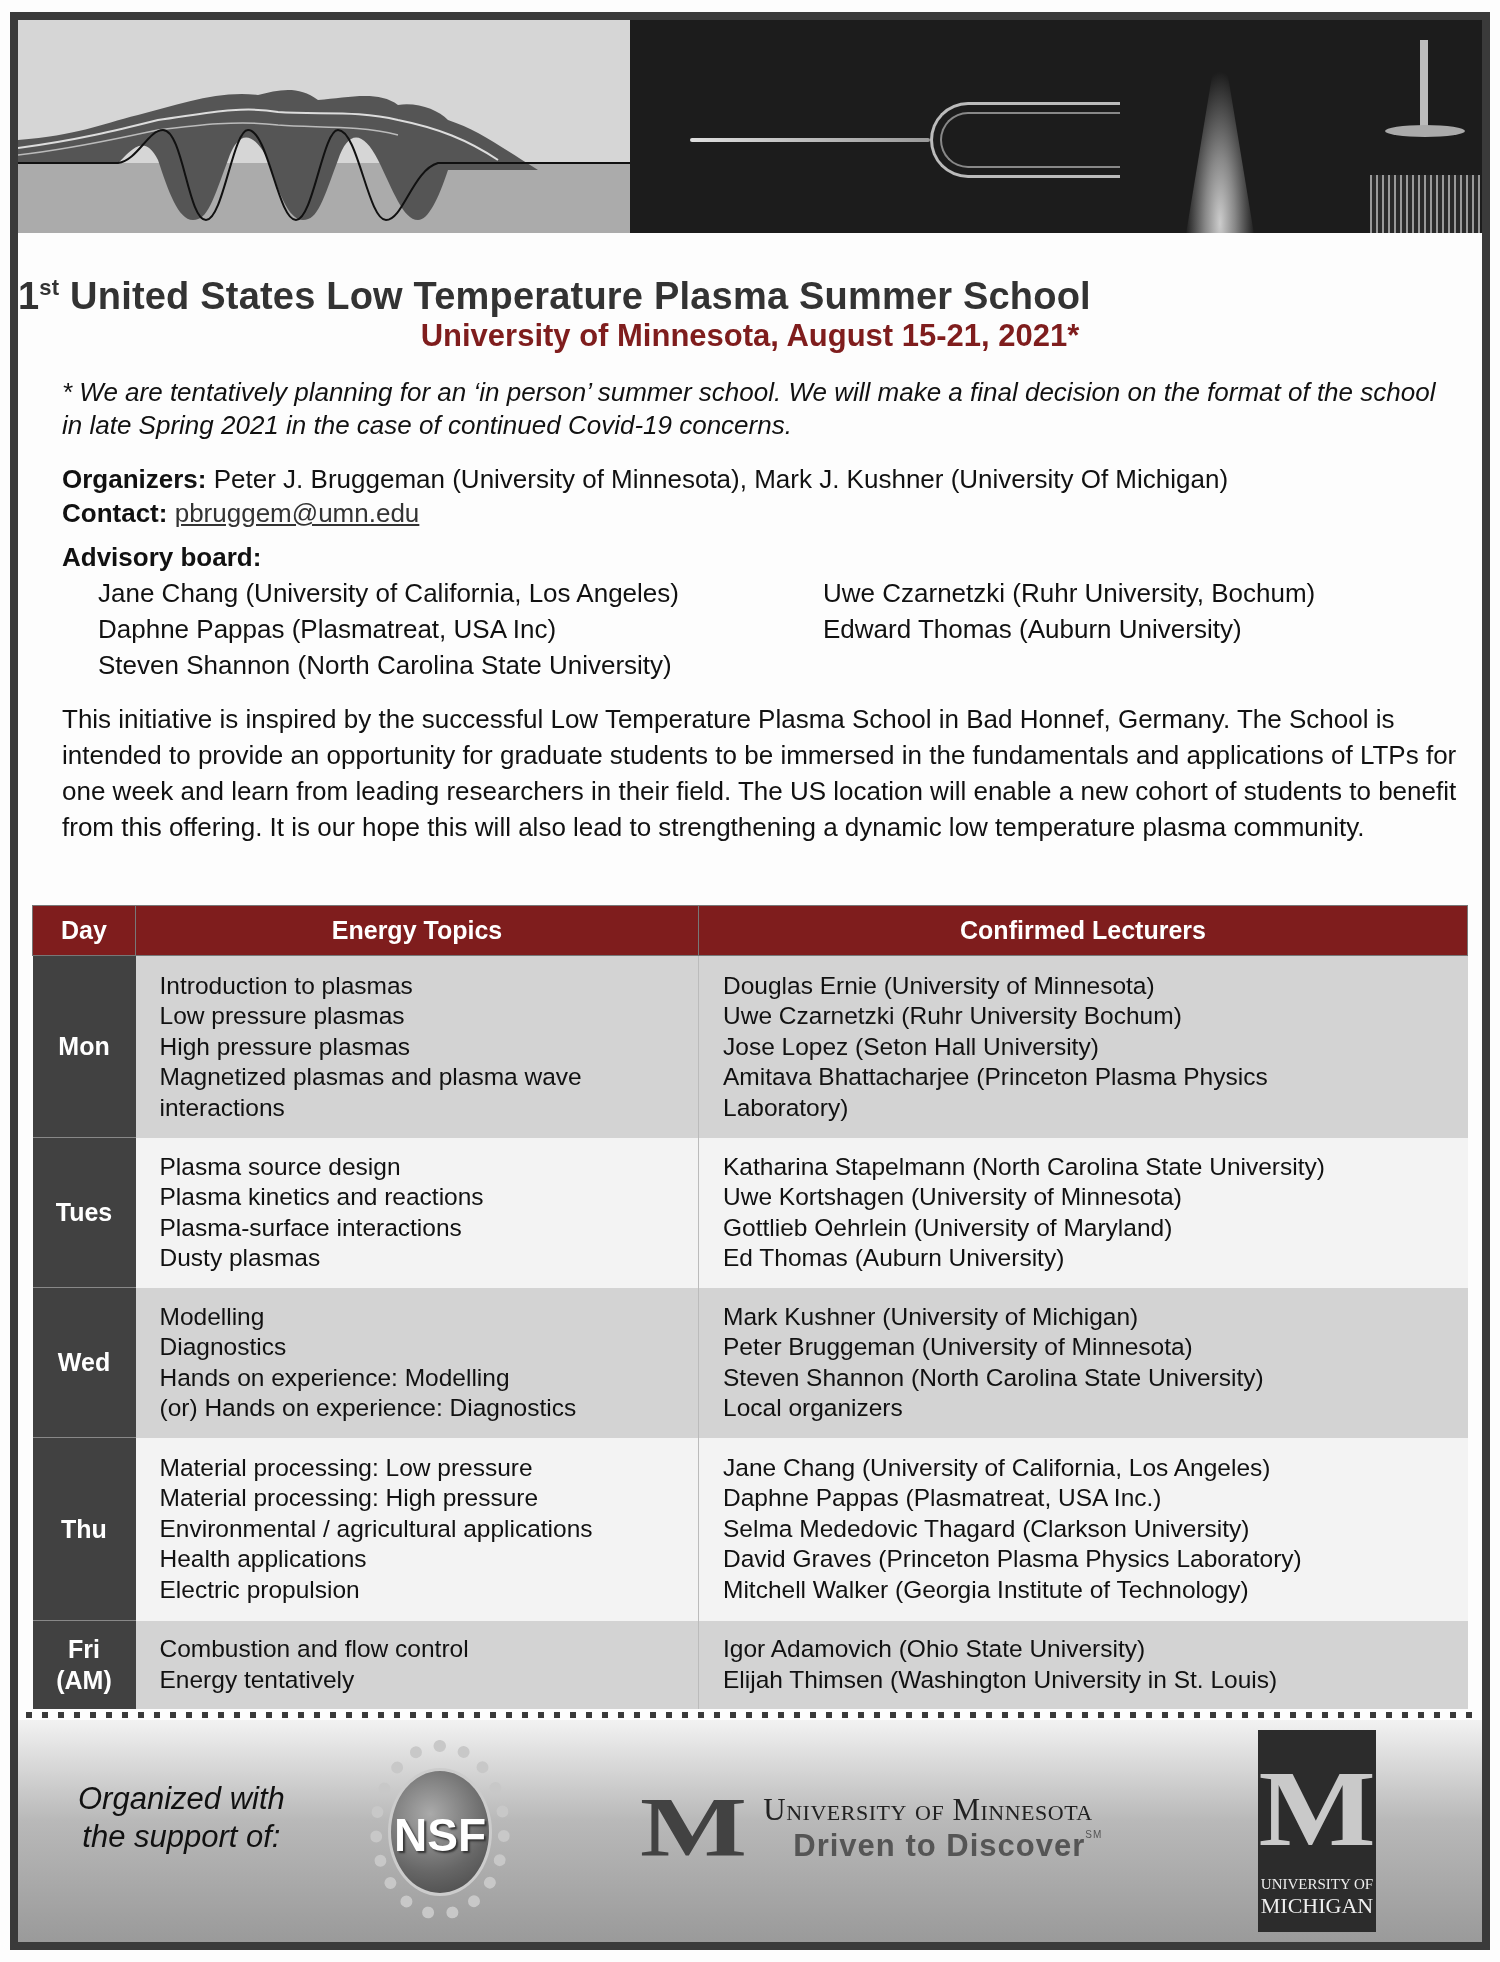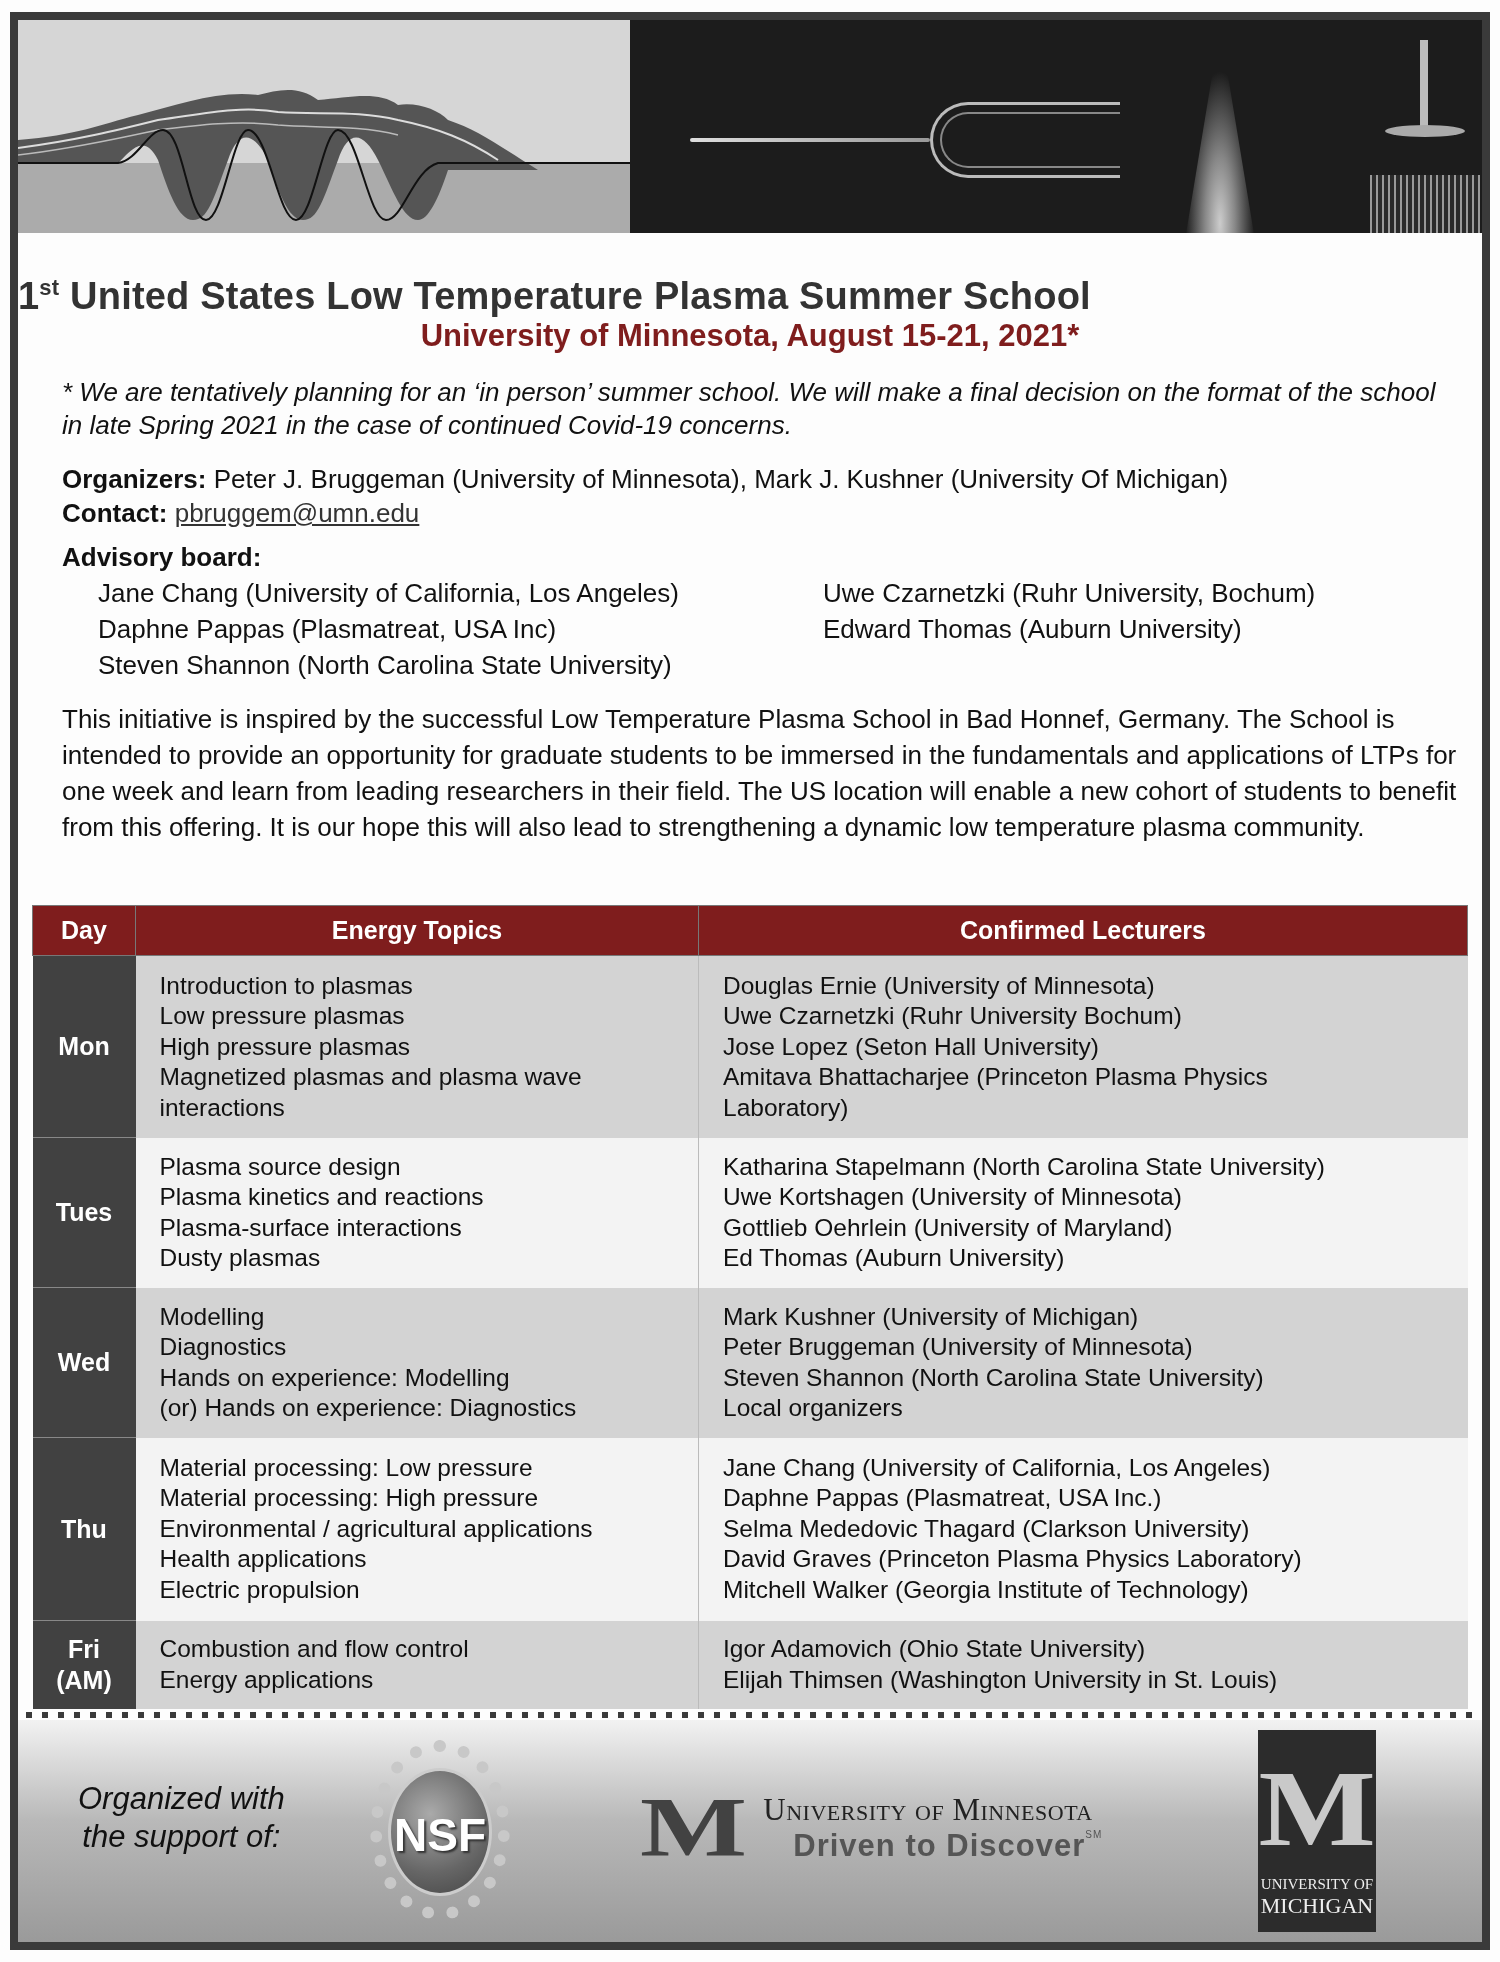--- a/index.html
+++ b/index.html
@@ -153,21 +153,21 @@
         <td class="lect" style="white-space:pre-line">Jane Chang (University of California, Los Angeles)
 Daphne Pappas (Plasmatreat, USA Inc.)
 Selma Mededovic Thagard (Clarkson University)
 David Graves (Princeton Plasma Physics Laboratory)
 Mitchell Walker (Georgia Institute of Technology)</td>
       </tr>
       <tr class="dark" style="height:88px">
         <td class="day" style="white-space:pre-line">Fri
 (AM)</td>
         <td class="topics" style="white-space:pre-line">Combustion and flow control
-Energy applications</td>
+Energy tentatively</td>
         <td class="lect" style="white-space:pre-line">Igor Adamovich (Ohio State University)
 Elijah Thimsen (Washington University in St. Louis)</td>
       </tr>
     </tbody>
   </table>
 
   <div class="dots"></div>
 
   <div class="footer">
     <div class="support" style="white-space:pre-line">Organized with

